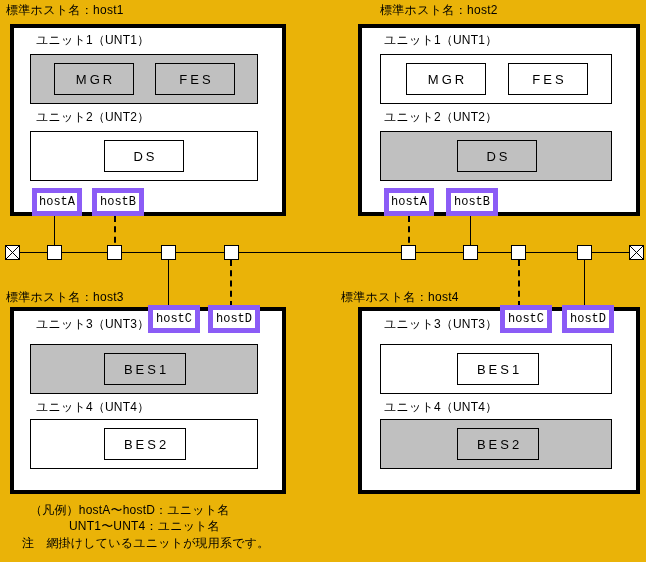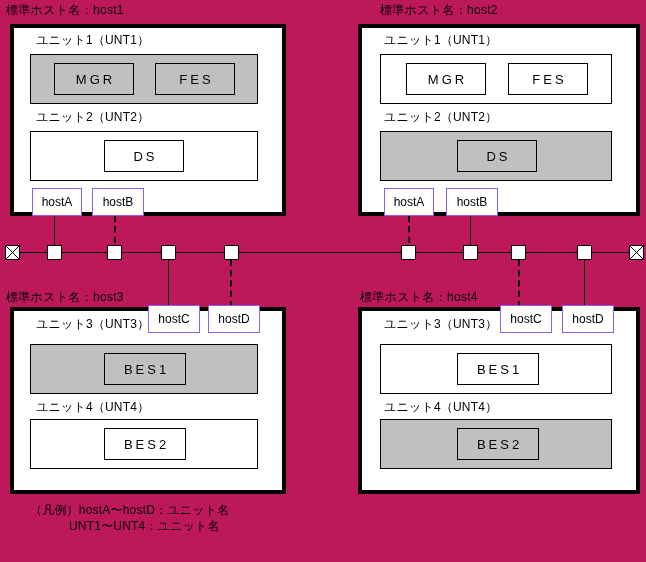--- a/index.html
+++ b/index.html
@@ -5,21 +5,21 @@
 <style>
   html, body {
     margin: 0;
     padding: 0;
     background: #ffffff;
   }
   #canvas {
     position: relative;
     width: 646px;
     height: 562px;
-    background: #be185d;
+    background: #eab308;
     font-family: "Liberation Sans", "DejaVu Sans", sans-serif;
     overflow: hidden;
   }
 
   
   .host-caption {
     position: absolute;
     font-size: 12px;
     line-height: 14px;
     color: #000;
@@ -67,29 +67,30 @@
     justify-content: center;
     font-size: 13px;
     letter-spacing: 3px;
     color: #000;
     text-indent: 3px;
   }
 
   
   .hostname-tag {
     position: absolute;
-    border: 1px solid #8b5cf6;
+    border: 5px solid #8b5cf6;
     background: #ffffff;
     box-sizing: border-box;
     display: flex;
     align-items: center;
     justify-content: center;
     font-size: 12px;
     color: #000;
     z-index: 5;
+    font-family: Liberation Mono, monospace;
   }
 
   
   .bus-line {
     position: absolute;
     background: #000;
     height: 1px;
   }
   .bus-node {
     position: absolute;
@@ -213,34 +214,35 @@
   <div class="hostname-tag" style="left:208px; top:305px; width:52px; height:28px;">hostD</div>
 
   <div class="unit-caption" style="left:36px; top:317px;">ユニット3（UNT3）</div>
   <div class="unit-box active" style="left:30px; top:344px; width:228px; height:50px;"></div>
   <div class="proc-box" style="left:104px; top:353px; width:82px; height:32px;">BES1</div>
 
   <div class="unit-caption" style="left:36px; top:400px;">ユニット4（UNT4）</div>
   <div class="unit-box" style="left:30px; top:419px; width:228px; height:50px;"></div>
   <div class="proc-box" style="left:104px; top:428px; width:82px; height:32px;">BES2</div>
 
-  <div class="host-caption" style="left:360px; top:290px;">標準ホスト名：host4</div>
+  <div class="host-caption" style="left:341px; top:290px;">標準ホスト名：host4</div>
 
   <div class="conn-dashed" style="left:518px; top:260px; height:47px;"></div>
   <div class="conn-solid" style="left:584px; top:260px; height:47px;"></div>
 
   <div class="host-box" style="left:358px; top:307px; width:282px; height:187px;"></div>
 
   <div class="hostname-tag" style="left:500px; top:305px; width:52px; height:28px;">hostC</div>
   <div class="hostname-tag" style="left:562px; top:305px; width:52px; height:28px;">hostD</div>
 
   <div class="unit-caption" style="left:384px; top:317px;">ユニット3（UNT3）</div>
   <div class="unit-box" style="left:380px; top:344px; width:232px; height:50px;"></div>
   <div class="proc-box" style="left:457px; top:353px; width:82px; height:32px;">BES1</div>
 
   <div class="unit-caption" style="left:384px; top:400px;">ユニット4（UNT4）</div>
   <div class="unit-box active" style="left:380px; top:419px; width:232px; height:50px;"></div>
   <div class="proc-box" style="left:457px; top:428px; width:82px; height:32px;">BES2</div>
 
   <div class="legend-line" style="left:30px; top:503px;">（凡例）hostA〜hostD：ユニット名</div>
   <div class="legend-line" style="left:69px; top:519px;text-align:center;">UNT1〜UNT4：ユニット名</div>
+  <div class="legend-line" style="left:22px; top:536px;">注　網掛けしているユニットが現用系です。</div>
 
 </div>
 
 </body></html>

